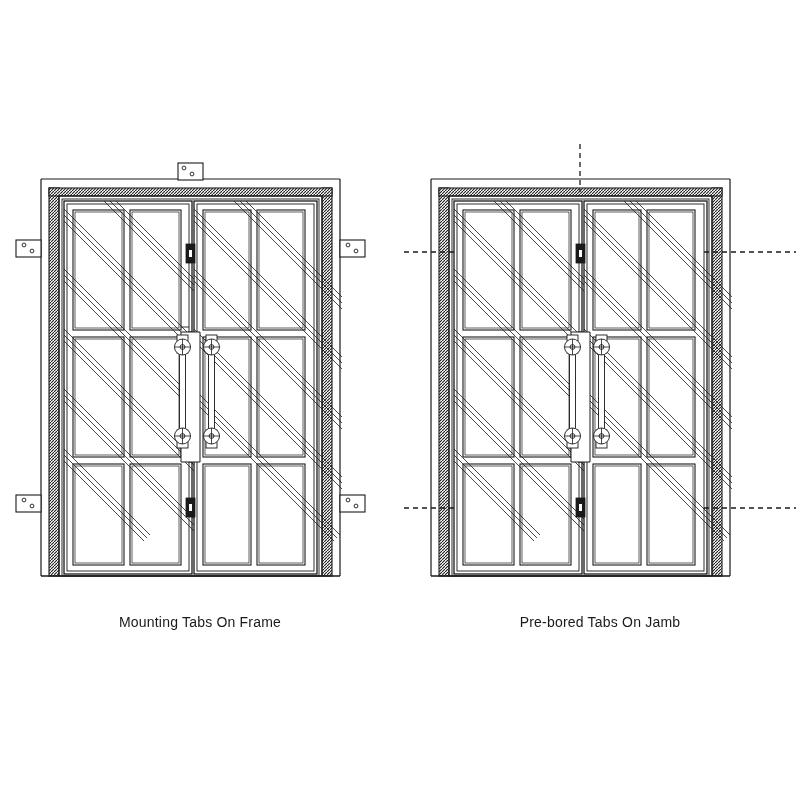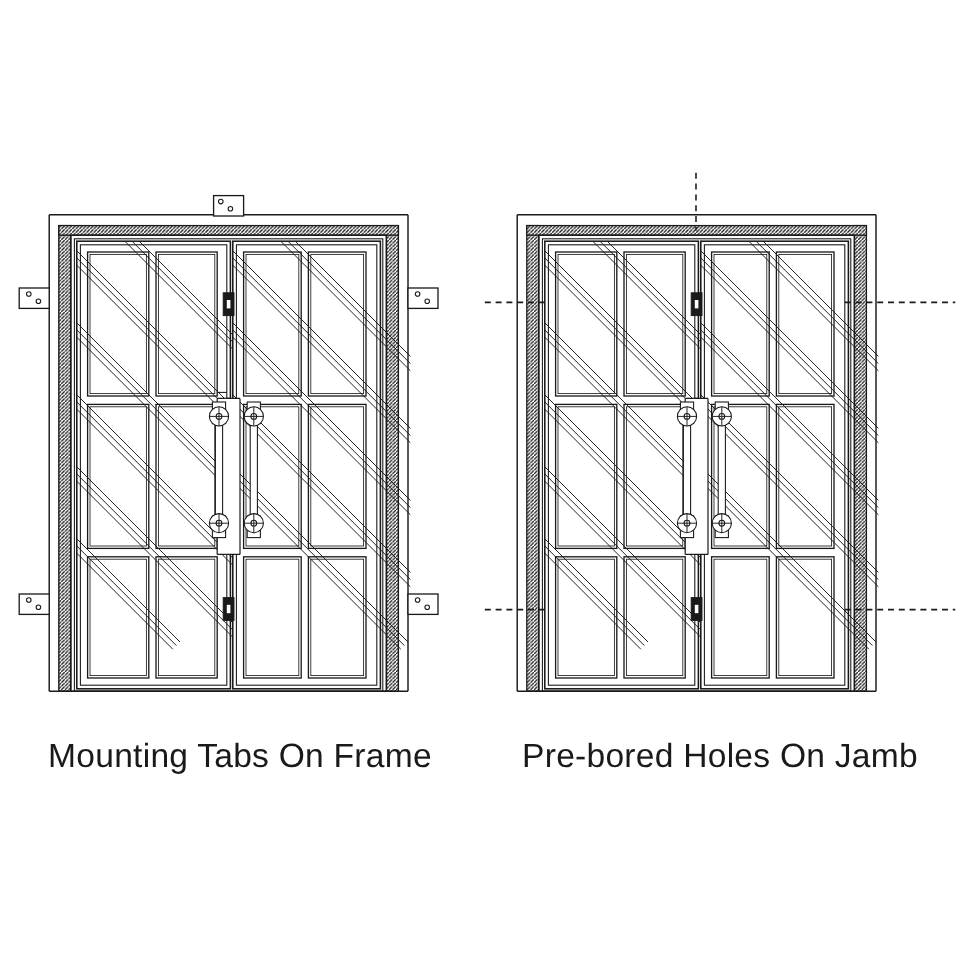--- a/index.html
+++ b/index.html
@@ -21,21 +21,21 @@
     height: 800px;
     background: #ffffff;
   }
   .drawing-svg {
     display: block;
   }
   .caption {
     position: absolute;
     text-align: center;
     font-family: "Liberation Sans", sans-serif;
-    font-size: 28px;
+    font-size: 14px;
     color: #1a1a1a;
     letter-spacing: 0.2px;
     white-space: nowrap;
   }
   #caption-left {
     left: 0px;
     top: 614px;
     width: 400px;
   }
   #caption-right {
@@ -413,15 +413,15 @@
         <path d="M4,112 L58,112"></path>
         <path d="M4,368 L58,368"></path>
         <path d="M304,112 L396,112"></path>
         <path d="M304,368 L396,368"></path>
       </g>
     </g>
   </svg>
 
   <div class="caption" id="caption-left">Mounting Tabs On Frame</div>
 
-  <div class="caption" id="caption-right">Pre-bored Holes On Jamb</div>
+  <div class="caption" id="caption-right">Pre-bored Tabs On Jamb</div>
 
 </div>
 
 </body></html>

